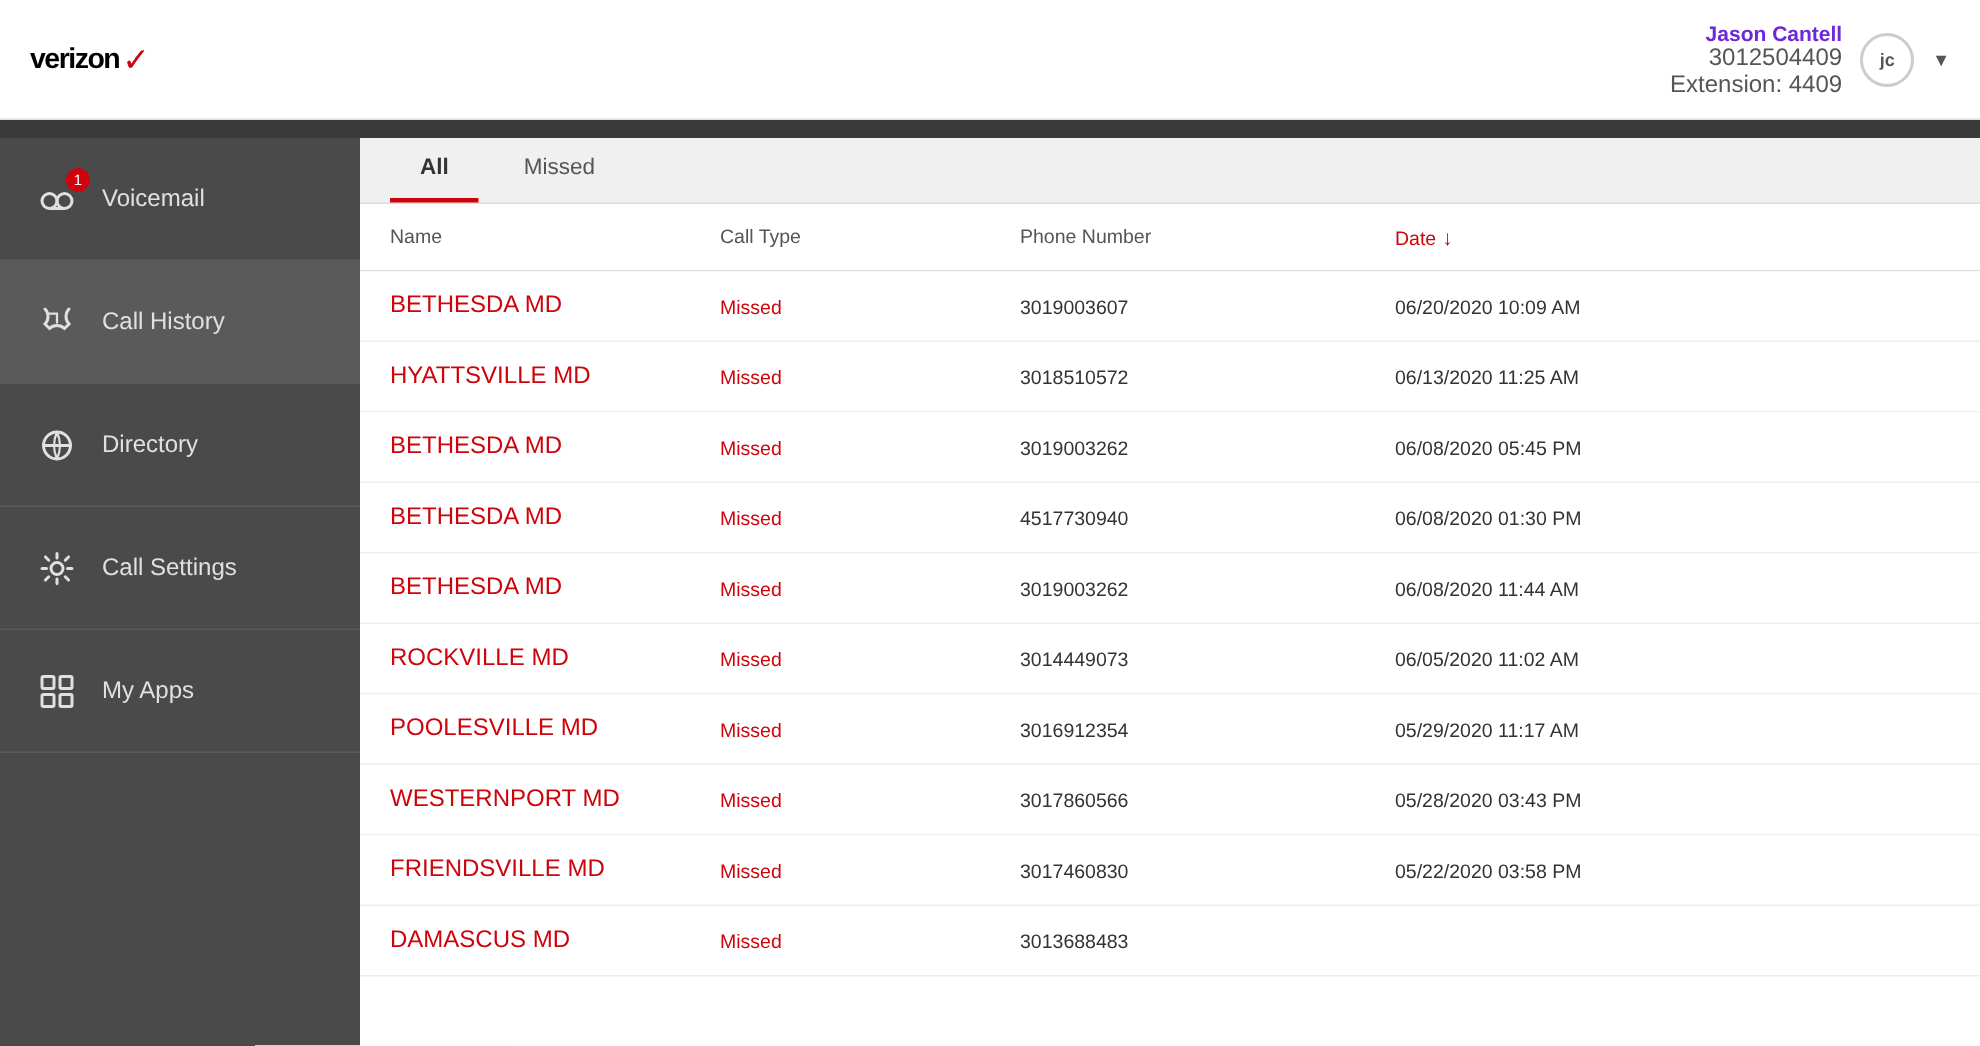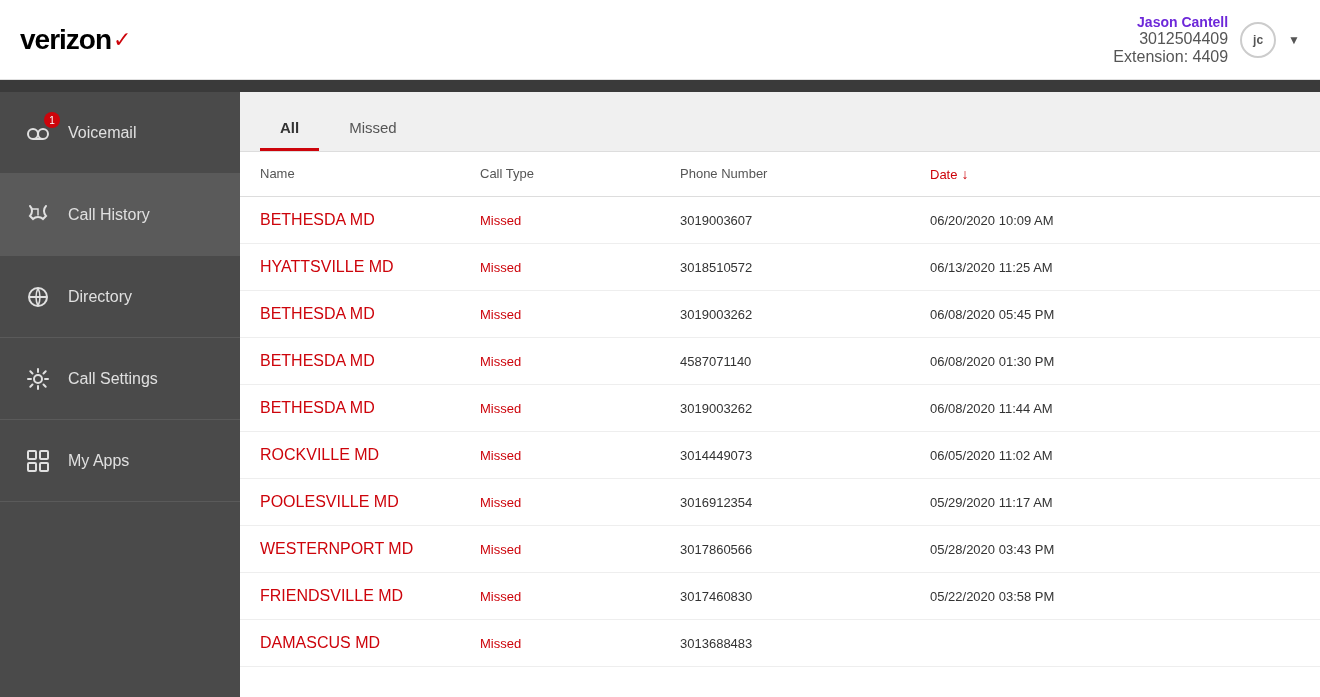--- a/index.html
+++ b/index.html
@@ -13,21 +13,21 @@
       align-items: center;
       justify-content: space-between;
       padding: 0 20px 0 20px;
       border-bottom: 1px solid #e0e0e0;
     }
     .logo {
       display: flex;
       align-items: center;
     }
     .logo-text {
-      font-size: 28px;
+      font-size: 19px;
       font-weight: bold;
       color: #000;
       letter-spacing: -1px;
     }
     .logo-check {
       color: #cd040b;
       font-size: 22px;
       margin-left: 2px;
     }
     .user-info {
@@ -136,21 +136,21 @@
       background: #f5f5f5;
       overflow: hidden;
     }
 
     
     .tabs {
       display: flex;
       background: #f0f0f0;
       border-bottom: 1px solid #ddd;
       padding: 0 20px;
-      height: 60px;
+      height: 44px;
       align-items: flex-end;
     }
     .tab {
       padding: 0 20px 12px 20px;
       font-size: 15px;
       color: #555;
       cursor: pointer;
       border-bottom: 3px solid transparent;
       margin-right: 10px;
     }
@@ -346,21 +346,21 @@
     </div>
           <div class="table-row">
       <div class="cell-name">BETHESDA MD</div>
       <div class="cell-type">Missed</div>
       <div class="cell-phone">3019003262</div>
       <div class="cell-date">06/08/2020 05:45 PM</div>
     </div>
           <div class="table-row">
       <div class="cell-name">BETHESDA MD</div>
       <div class="cell-type">Missed</div>
-      <div class="cell-phone">4587071140</div>
+      <div class="cell-phone">4517730940</div>
       <div class="cell-date">06/08/2020 01:30 PM</div>
     </div>
           <div class="table-row">
       <div class="cell-name">BETHESDA MD</div>
       <div class="cell-type">Missed</div>
       <div class="cell-phone">3019003262</div>
       <div class="cell-date">06/08/2020 11:44 AM</div>
     </div>
           <div class="table-row">
       <div class="cell-name">ROCKVILLE MD</div>

